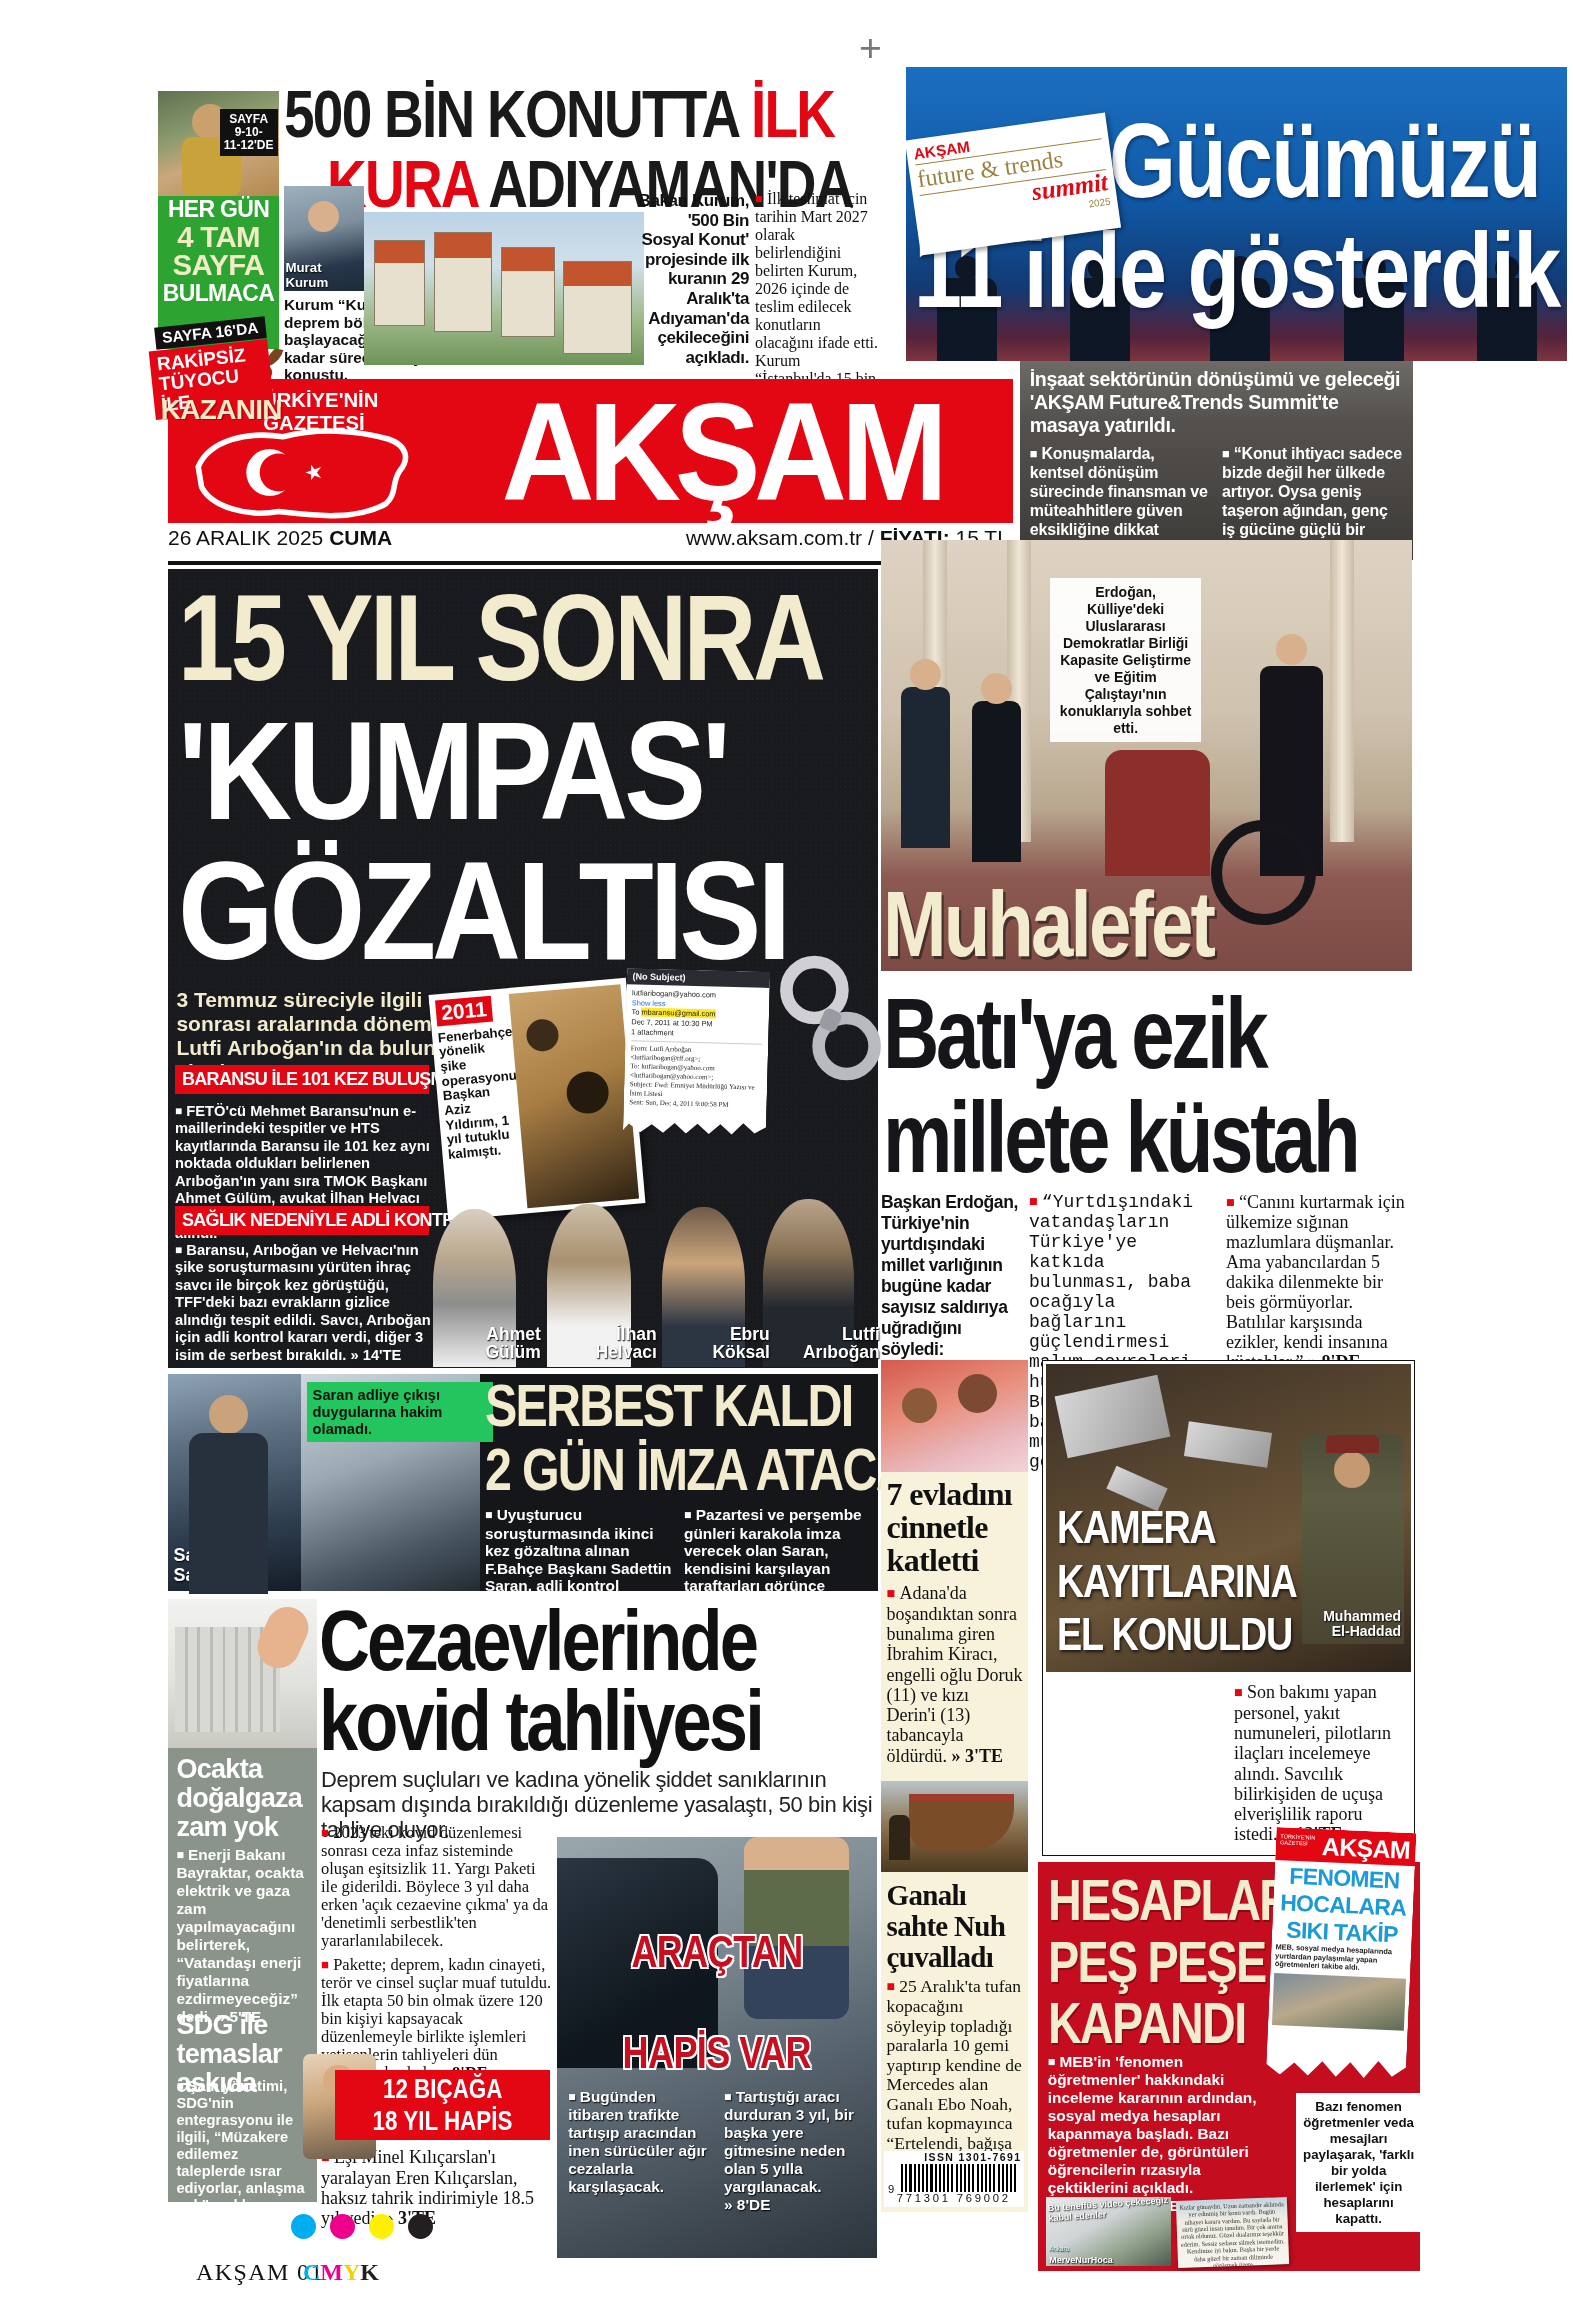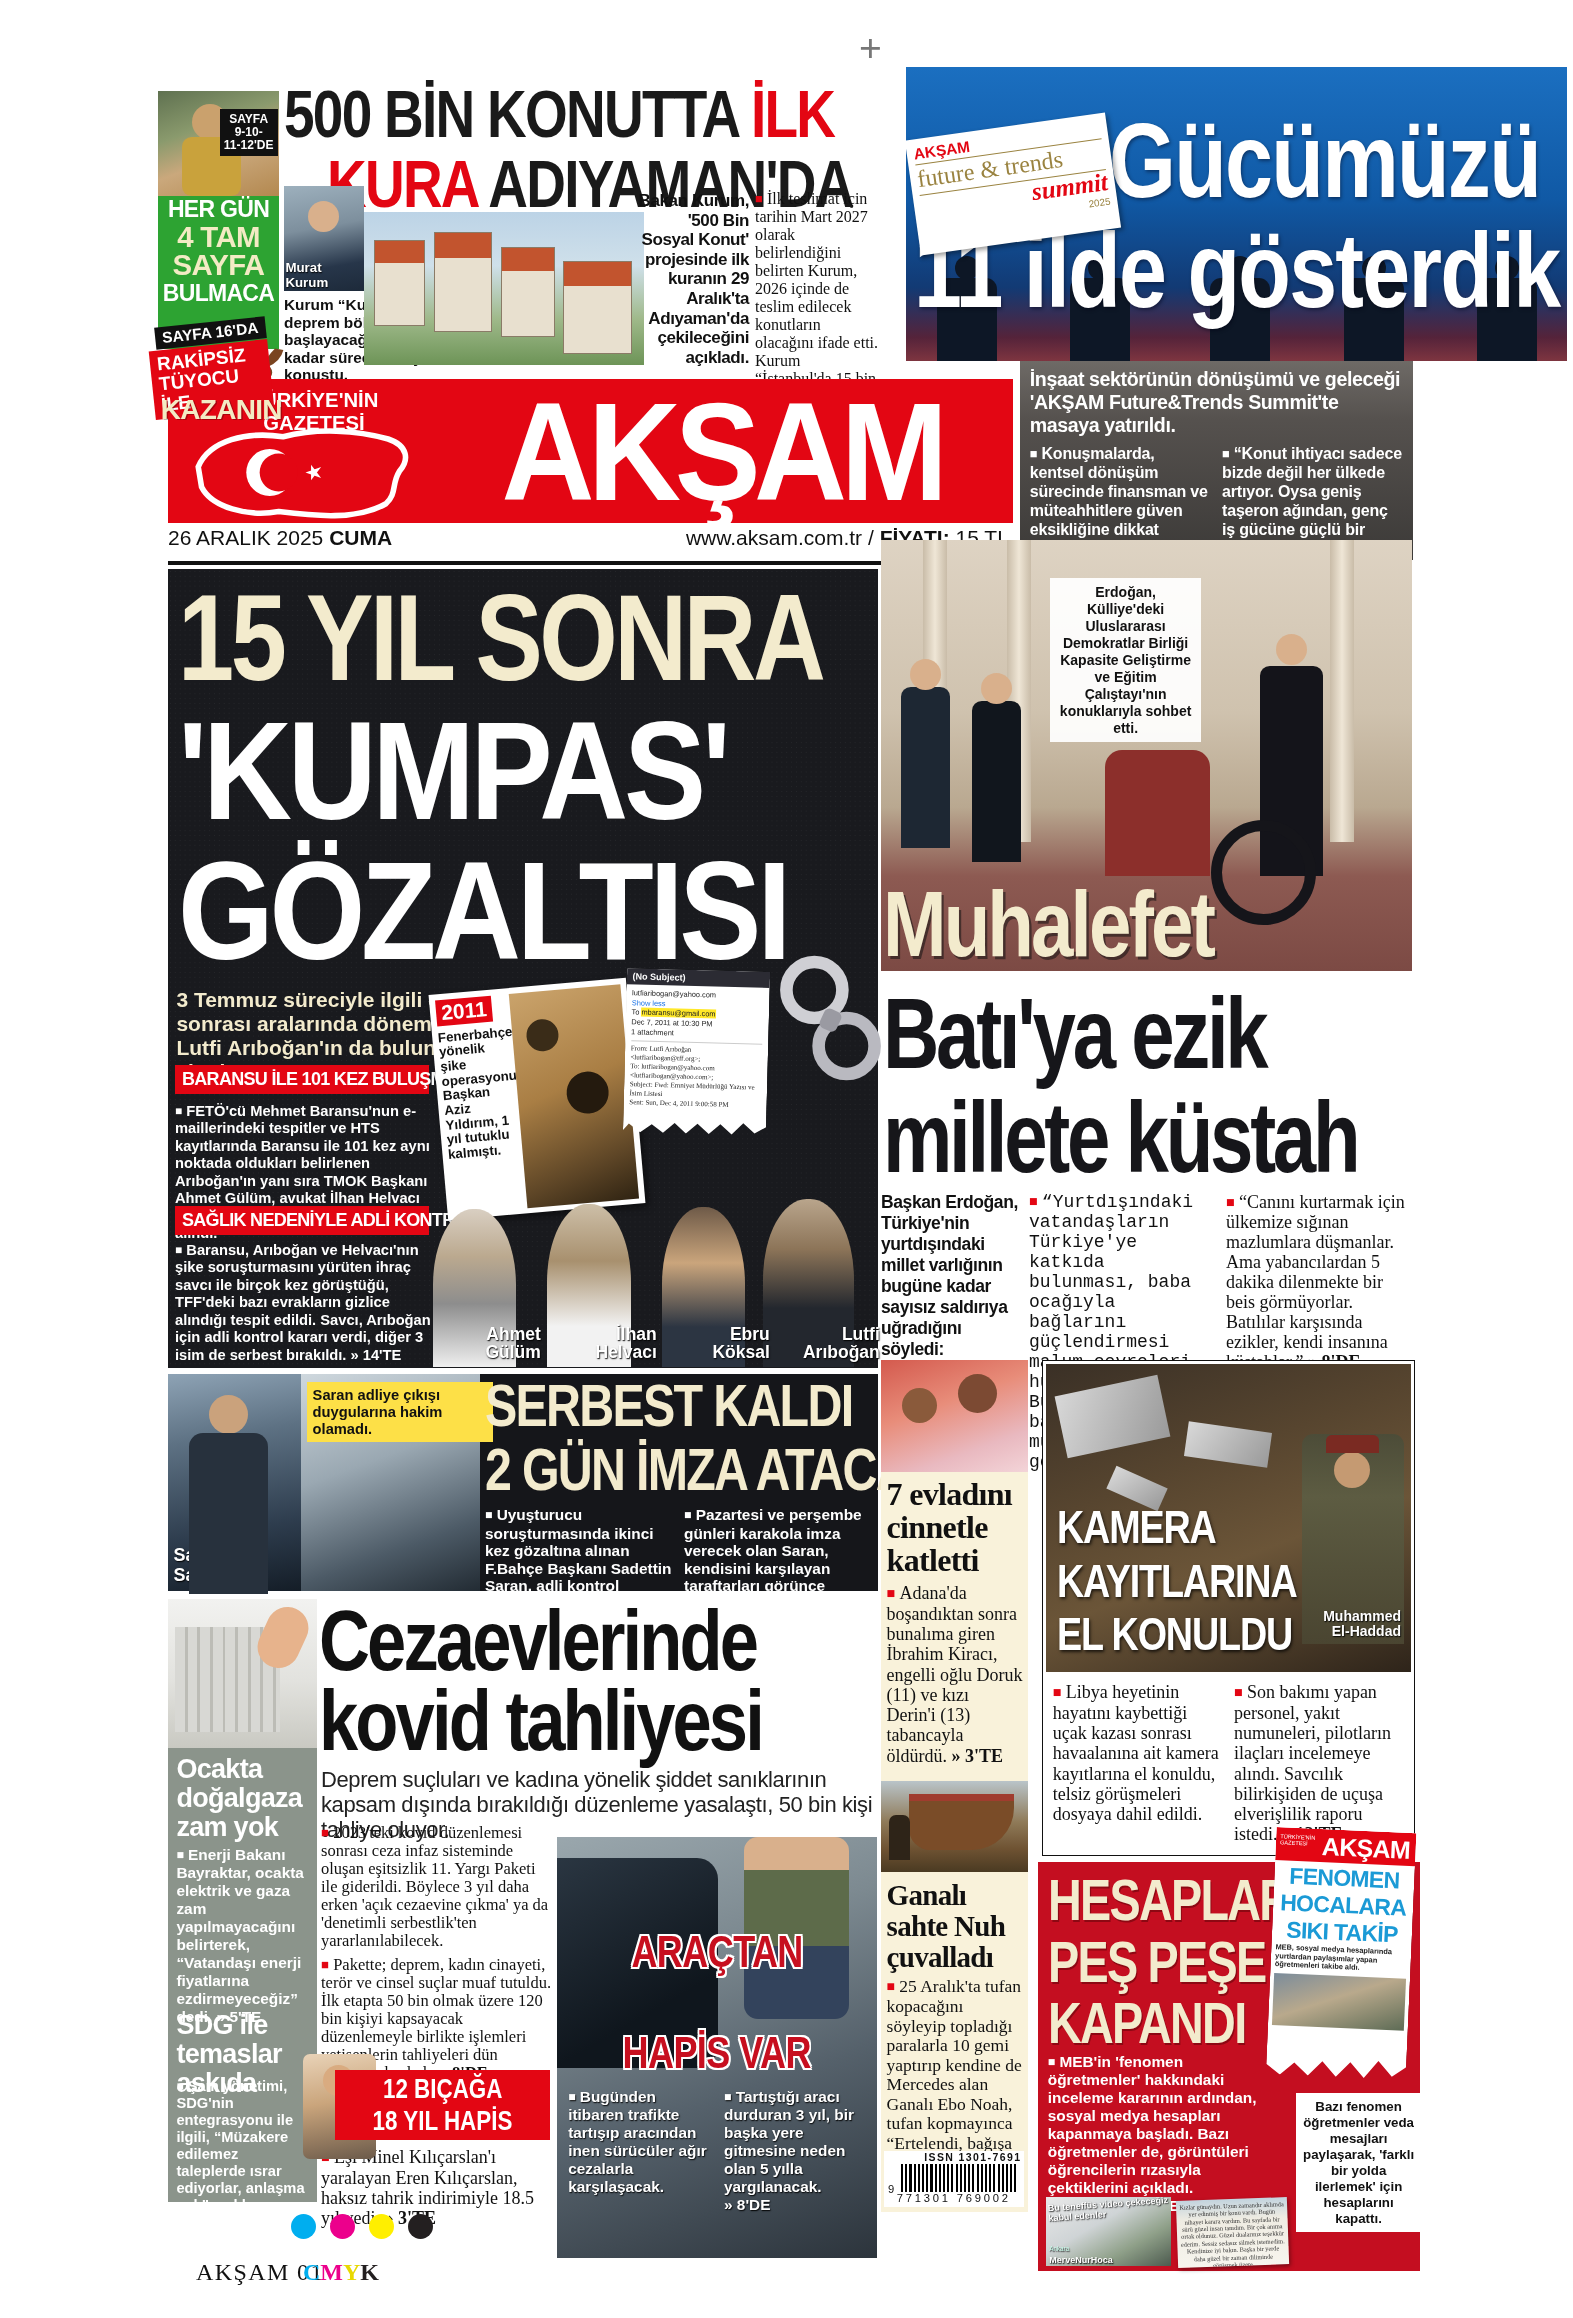--- a/index.html
+++ b/index.html
@@ -84,21 +84,21 @@
   .bust{position:absolute;bottom:0;}
   .bust .face{position:absolute;bottom:0;left:0;border-radius:48% 48% 0 0;}
   .bust .nm{position:absolute;right:-2.8px;bottom:5.6px;color:#fff;font-weight:700;font-size:17.5px;line-height:18px;text-align:right;text-shadow:0.7px 0.7px 1.4px #000;z-index:2;}
   
   .saran{left:168px;top:1374px;width:710px;height:217px;background:#15161a;}
   .saran-photo{left:0;top:0;width:133px;height:217px;background:linear-gradient(170deg,#8ea3b5 0%,#5d7183 30%,#2e3d4e 70%,#141d27 100%);}
   .saran-photo:before{content:"";position:absolute;left:41px;top:21px;width:39px;height:39px;border-radius:50%;background:#caa27c;}
   .saran-photo:after{content:"";position:absolute;left:21px;top:59px;width:79px;height:161px;border-radius:14px 14px 0 0;background:#27313d;}
   .saran-crowd{left:133px;top:0;width:179px;height:217px;background:linear-gradient(160deg,#cfd8de 0%,#9aa8b2 40%,#4c5a66 75%,#222b33 100%);}
   .saran-label{position:absolute;left:5.6px;bottom:5.6px;color:#fff;font-weight:700;font-size:18px;line-height:19.6px;text-shadow:0.7px 0.7px 1.4px #000;}
-  .saran-cap{position:absolute;left:139px;top:8.4px;width:175px;background:#fde047;color:#111;font-weight:700;font-size:14.7px;line-height:17px;padding:4.2px 5.6px;}
+  .saran-cap{position:absolute;left:139px;top:8.4px;width:175px;background:#22c55e;color:#111;font-weight:700;font-size:14.7px;line-height:17px;padding:4.2px 5.6px;}
   .saran-h{position:absolute;left:317px;color:#f3ebcd;font-weight:700;font-size:59px;line-height:62px;letter-spacing:-2.1px;}
   .saran-col{position:absolute;width:191px;color:#fff;font-weight:700;font-size:15.4px;line-height:17.5px;top:132px;}
   
   .erdo{left:881px;top:540px;width:531px;height:431px;background:linear-gradient(180deg,#ded3c3 0%,#cfc2ae 40%,#b9a890 62%,#8d5a52 78%,#7c4a44 100%);overflow:hidden;}
   .erdo .col{position:absolute;top:0;width:24px;height:70%;background:linear-gradient(90deg,#c9bca8,#efe6d6 50%,#c9bca8);}
   .erdo .suit{position:absolute;width:49px;height:161px;border-radius:9.8px 9.8px 0 0;background:#1d2733;}
   .erdo .head{position:absolute;width:31px;height:31px;border-radius:50%;background:#d9b08c;}
   .erdo .red-fig{position:absolute;left:224px;top:210px;width:105px;height:126px;border-radius:17px 17px 0 0;background:#8c2f2b;}
   .erdo .wheel{position:absolute;left:330px;top:280px;width:105px;height:105px;border-radius:50%;border:11.2px solid #15151a;box-sizing:border-box;background:transparent;}
   .erdo-cap{position:absolute;left:1050px;top:578px;width:140px;background:rgba(255,255,255,.93);font-weight:700;font-size:14px;line-height:17px;text-align:center;padding:5.6px;z-index:2;}
@@ -405,21 +405,20 @@
       <div class="shard" style="left:63px;top:112px;width:56px;height:25px;transform:rotate(24deg);"></div>
       <div class="kam-h" style="top:137px;"><span class="cx">KAMERA</span></div>
       <div class="kam-h" style="top:191px;"><span class="cx">KAYITLARINA</span></div>
       <div class="kam-h" style="top:244px;"><span class="cx">EL KONULDU</span></div>
       <div class="haddad"></div>
       <div class="haddad-nm">
           <div>Muhammed</div>
           <div>El-Haddad</div>
         </div>
     </div>
-    <div class="kam-col" style="left:9.8px;"><span class="sq">■</span><span>Libya heyetinin hayatını kaybettiği uçak kazası sonrası havaalanına ait kamera kayıtlarına el konuldu, telsiz görüşmeleri dosyaya dahil edildi.</span></div>
     <div class="kam-col" style="left:191px;"><span class="sq">■</span><span>Son bakımı yapan personel, yakıt numuneleri, pilotların ilaçları incelemeye alındı. Savcılık bilirkişiden de uçuşa elverişlilik raporu istedi.</span> <span class="ref">» 13'TE</span></div>
   </div>
 
   <div class="abs hes">
     <div class="hes-h" style="top:7px;"><span class="cx">HESAPLAR</span></div>
     <div class="hes-h" style="top:69px;"><span class="cx">PEŞ PEŞE</span></div>
     <div class="hes-h" style="top:130px;"><span class="cx">KAPANDI</span></div>
     <div class="hes-body"><span class="sqw">■</span><span>MEB'in 'fenomen öğretmenler' hakkındaki inceleme kararının ardından, sosyal medya hesapları kapanmaya başladı. Bazı öğretmenler de, görüntüleri öğrencilerin rızasıyla çektiklerini açıkladı.</span> <span class="ref">» Ayşenur DÜLGER - 15'TE</span></div>
     <div class="clip">
       <div class="clip-brand">AKŞAM</div>

